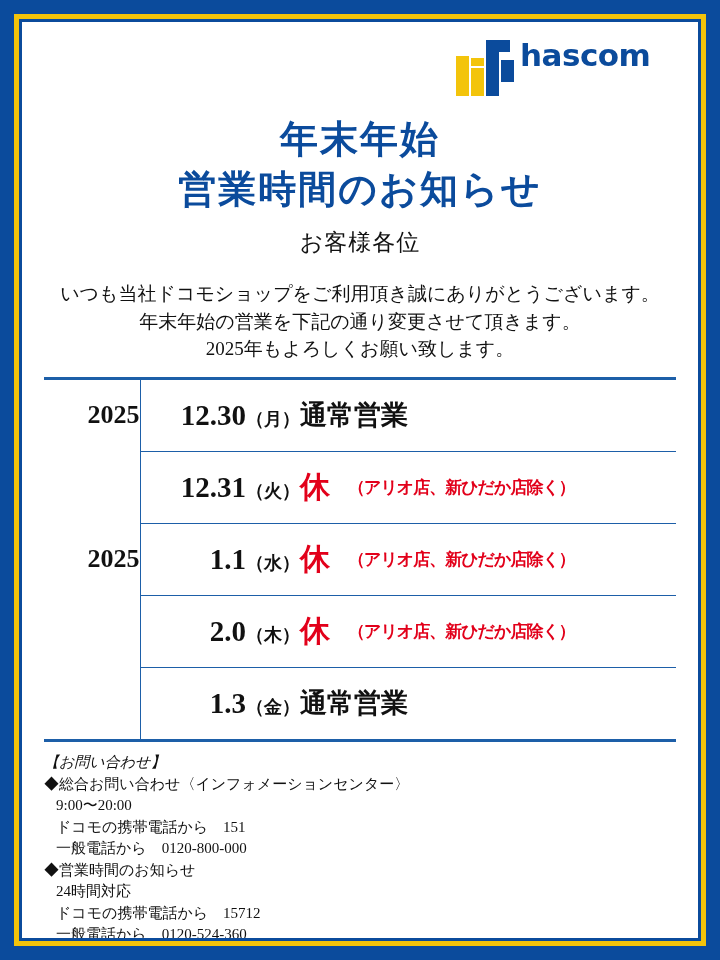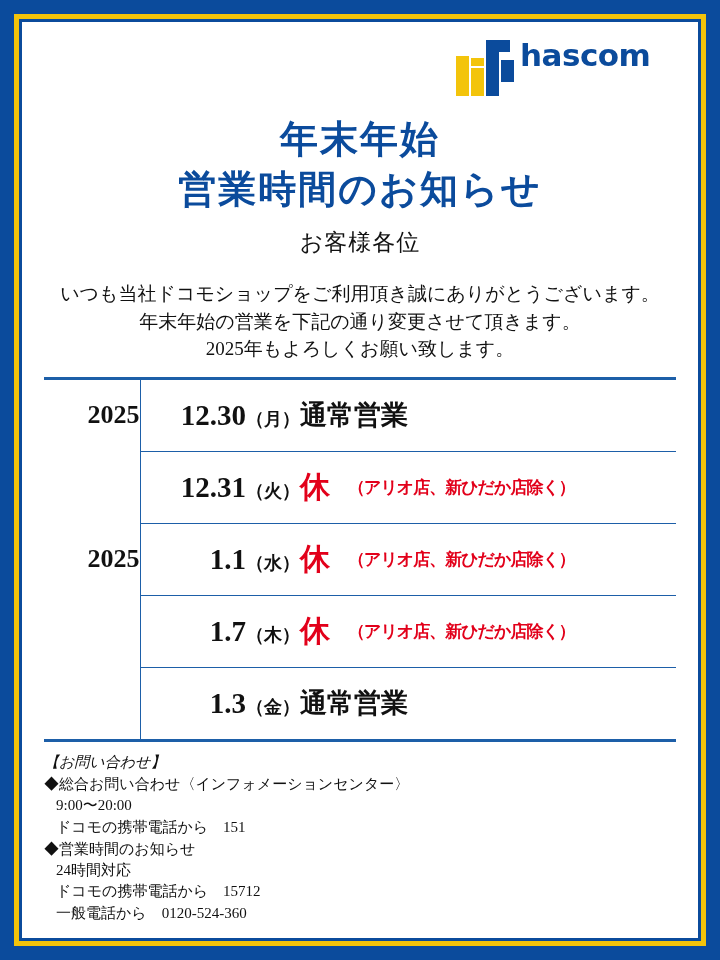--- a/index.html
+++ b/index.html
@@ -226,21 +226,21 @@
         <tr class="thin-rule">
           <td class="year-cell">2025</td>
           <td class="date-cell"><span>1.1</span><span class="dow">（水）</span></td>
           <td class="note-cell">
             <span class="note-main closed">休</span>
             <span class="note-sub">（アリオ店、新ひだか店除く）</span>
           </td>
         </tr>
         <tr class="thin-rule">
           <td class="year-cell empty"></td>
-          <td class="date-cell"><span>1.7</span><span class="dow">（木）</span></td>
+          <td class="date-cell"><span>2.0</span><span class="dow">（木）</span></td>
           <td class="note-cell">
             <span class="note-main closed">休</span>
             <span class="note-sub">（アリオ店、新ひだか店除く）</span>
           </td>
         </tr>
         <tr class="thin-rule bot-rule">
           <td class="year-cell empty"></td>
           <td class="date-cell"><span>1.3</span><span class="dow">（金）</span></td>
           <td class="note-cell">
             <span class="note-main">通常営業</span>
@@ -248,20 +248,21 @@
           </td>
         </tr>
       </tbody>
     </table>
 
     <div id="contact">
       <div class="head">【お問い合わせ】</div>
       <div class="bullet">◆総合お問い合わせ〈インフォメーションセンター〉</div>
       <div class="indent">9:00〜20:00</div>
       <div class="indent">ドコモの携帯電話から　151</div>
+      <div class="indent">一般電話から　0120-800-000</div>
       <div class="bullet">◆営業時間のお知らせ</div>
       <div class="indent">24時間対応</div>
       <div class="indent">ドコモの携帯電話から　15712</div>
       <div class="indent">一般電話から　0120-524-360</div>
     </div>
 
   </div>
 </div>
 
 </body></html>

